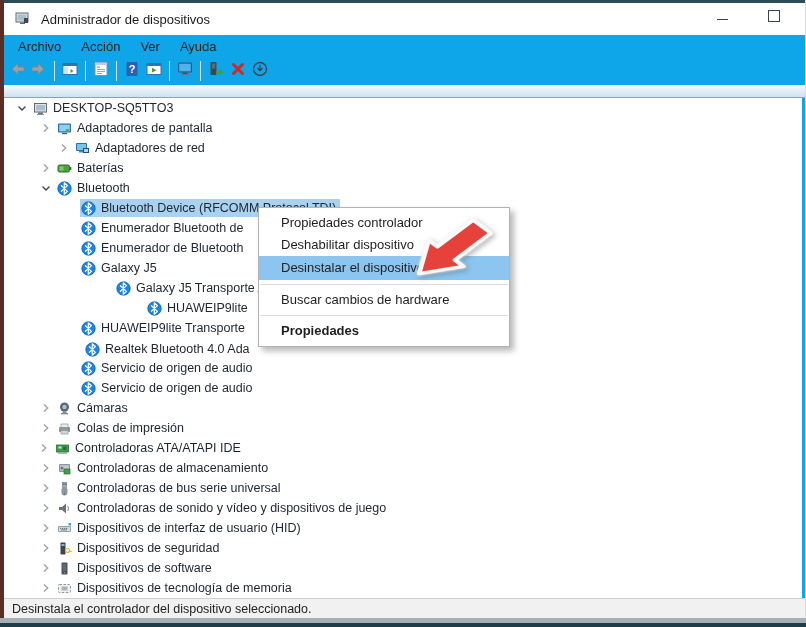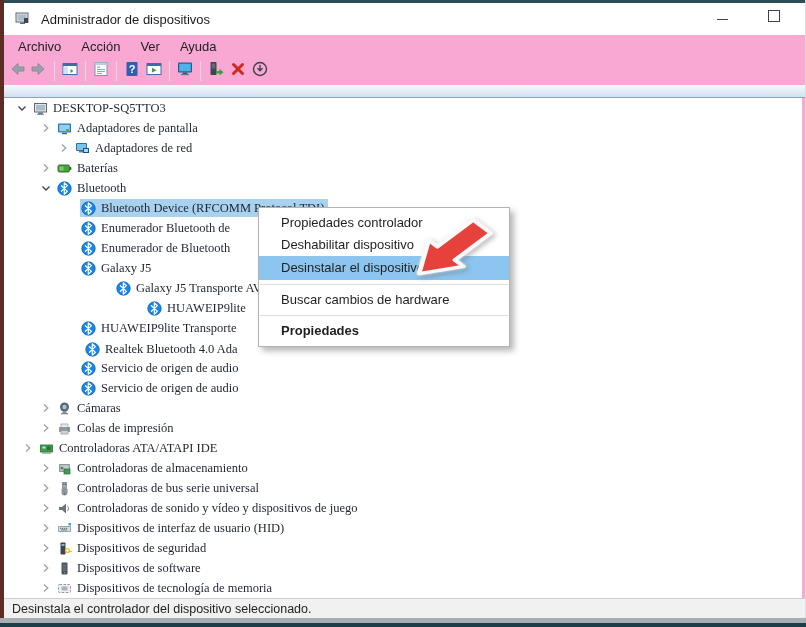--- a/index.html
+++ b/index.html
@@ -1,16 +1,16 @@
 <!DOCTYPE html>
 <html><head>
 <meta charset="utf-8">
 <style>
   html,body{margin:0;padding:0;background:#fff;}
-  .frame{position:relative;width:806px;height:627px;background:#f9a8d4;overflow:hidden;
+  .frame{position:relative;width:806px;height:627px;background:#0ea5e9;overflow:hidden;
          font-family:"Liberation Sans",sans-serif;color:#1e2430;}
   .edge-top{position:absolute;left:0;top:0;width:100%;height:3px;background:#2e4c55;}
   .edge-left{position:absolute;left:0;top:0;width:4px;height:100%;background:#5b2d26;}
   .edge-right{position:absolute;right:0;top:0;width:1px;height:100%;background:#d8dcdf;}
 
   .titlebar{position:absolute;left:4px;top:3px;right:1px;height:32px;background:#fff;
             display:flex;align-items:center;}
   .app-icon{margin-left:10px;width:18px;height:18px;}
   .title-text{margin-left:9px;font-size:13px;color:#1b1b1b;}
   .win-controls{position:absolute;right:6px;top:0;height:32px;display:flex;align-items:center;}
@@ -22,21 +22,21 @@
            align-items:center;font-size:13px;color:#222;padding-left:4px;}
   .menu-item{padding:2px 10px;}
 
   .toolbar{position:absolute;left:4px;top:57px;right:1px;height:28px;display:flex;align-items:center;padding-left:2px;}
   .tb-btn{width:22px;height:24px;display:flex;align-items:center;justify-content:center;}
   .tb-sep{width:1px;height:20px;background:#d9dde0;margin:0 4px;}
 
   .toolband{position:absolute;left:4px;top:85px;right:1px;height:12px;
             background:linear-gradient(#f6f9fc,#cfe1f1);border-bottom:1px solid #8fa3b6;}
 
-  .tree{position:absolute;left:4px;top:98px;width:798px;height:500px;background:#fff;font-family:Liberation Serif, serif;}
+  .tree{position:absolute;left:4px;top:98px;width:798px;height:500px;background:#fff;}
   .tree-row{height:20px;display:flex;align-items:center;font-size:12.5px;white-space:nowrap;}
   .chev{width:16px;height:16px;flex:none;display:flex;align-items:center;justify-content:center;margin-right:2px;}
   .row-body{display:flex;align-items:center;height:18px;padding:0 4px 0 1px;}
   .row-body.selected{background:#a9d2f0;}
   .ticon{width:15px;height:15px;flex:none;margin-right:5px;display:flex;align-items:center;justify-content:center;}
   .tlabel{color:#1e2430;}
 
   .statusbar{position:absolute;left:4px;top:598px;right:1px;height:20px;background:#f1f1f1;
              border-top:1px solid #cfcfcf;display:flex;align-items:center;
              font-size:12.5px;color:#222;padding-left:8px;box-sizing:border-box;}
@@ -402,21 +402,21 @@
             <svg width="15" height="15" viewBox="0 0 15 15">
               <rect x="4" y="3" width="7" height="3.4" fill="#e8ecef" stroke="#8d979e" stroke-width="0.7"></rect>
               <rect x="2" y="6" width="11" height="5" rx="0.8" fill="#8d979e"></rect>
               <rect x="4" y="9.6" width="7" height="3.4" fill="#cfd6da" stroke="#8d979e" stroke-width="0.7"></rect>
               <circle cx="11.5" cy="7.5" r="0.8" fill="#4f9e3f"></circle>
             </svg>
           </span>
           <span class="tlabel">Colas de impresión</span>
         </span>
       </div>
-      <div class="tree-row" style="padding-left: 16px;">
+      <div class="tree-row" style="padding-left: 32px;">
         <span class="chev">
           <svg width="16" height="16" viewBox="0 0 16 16">
             <path d="M6 4.5 L9.8 8 L6 11.5" stroke="#9aa1a8" stroke-width="1.3" fill="none"></path>
           </svg>
         </span>
         <span class="row-body">
           <span class="ticon">
             <svg width="15" height="15" viewBox="0 0 15 15">
               <rect x="1.5" y="4" width="12" height="7" fill="#3e9e4c" stroke="#2a7034" stroke-width="0.8"></rect>
               <rect x="3" y="11.2" width="9" height="1.6" fill="#9aa4ab"></rect>

